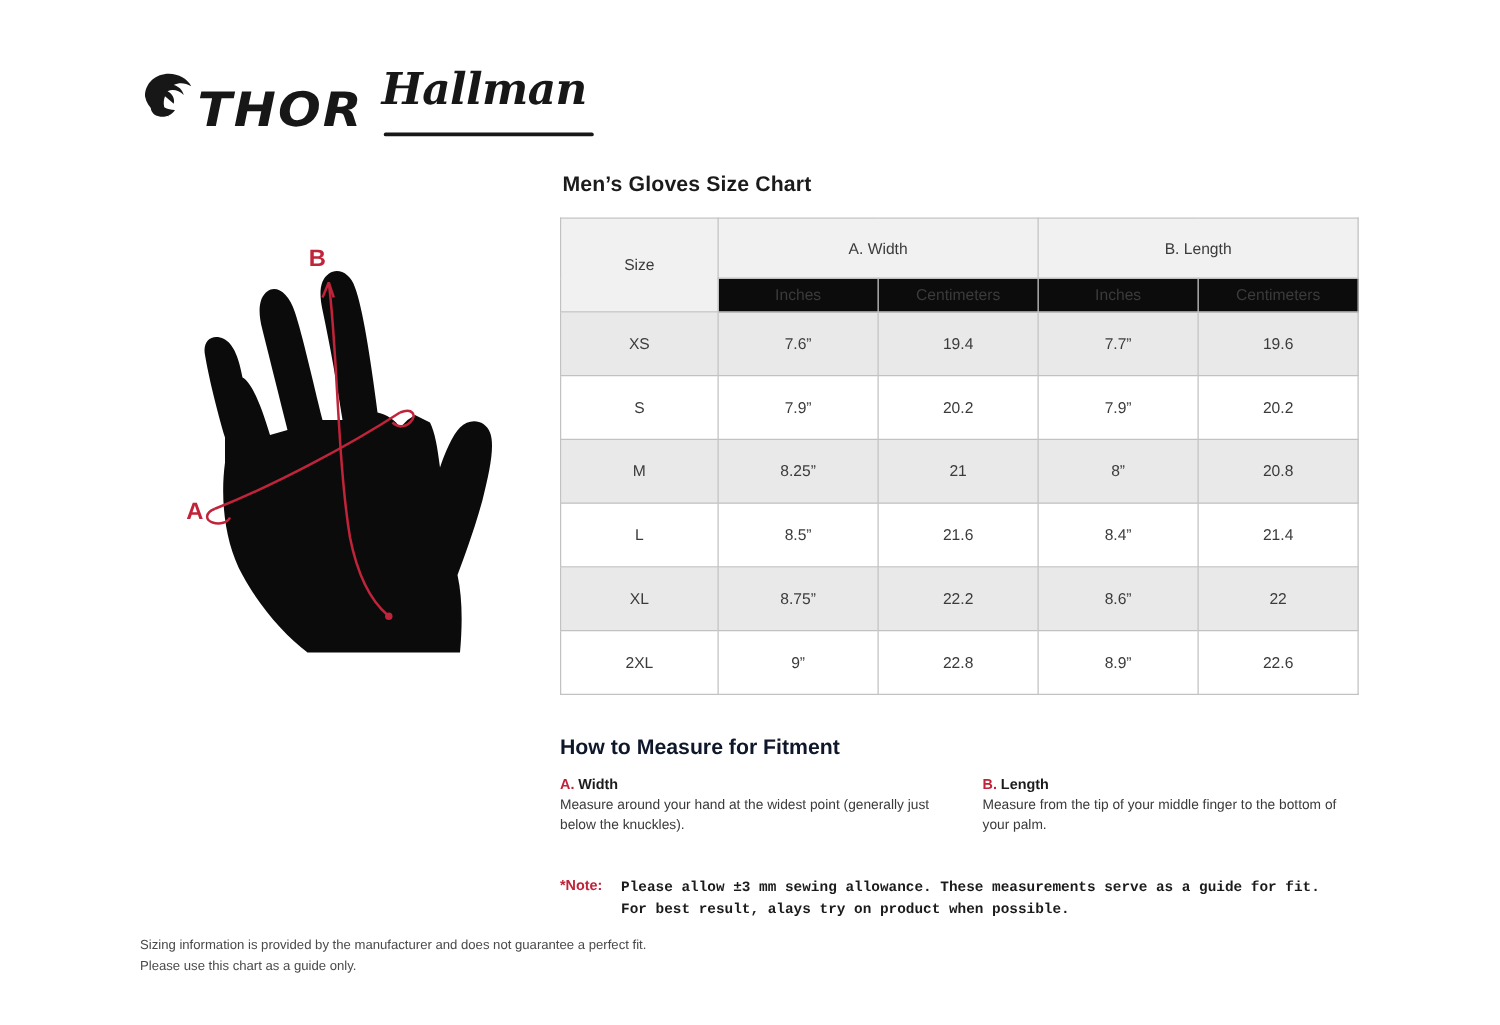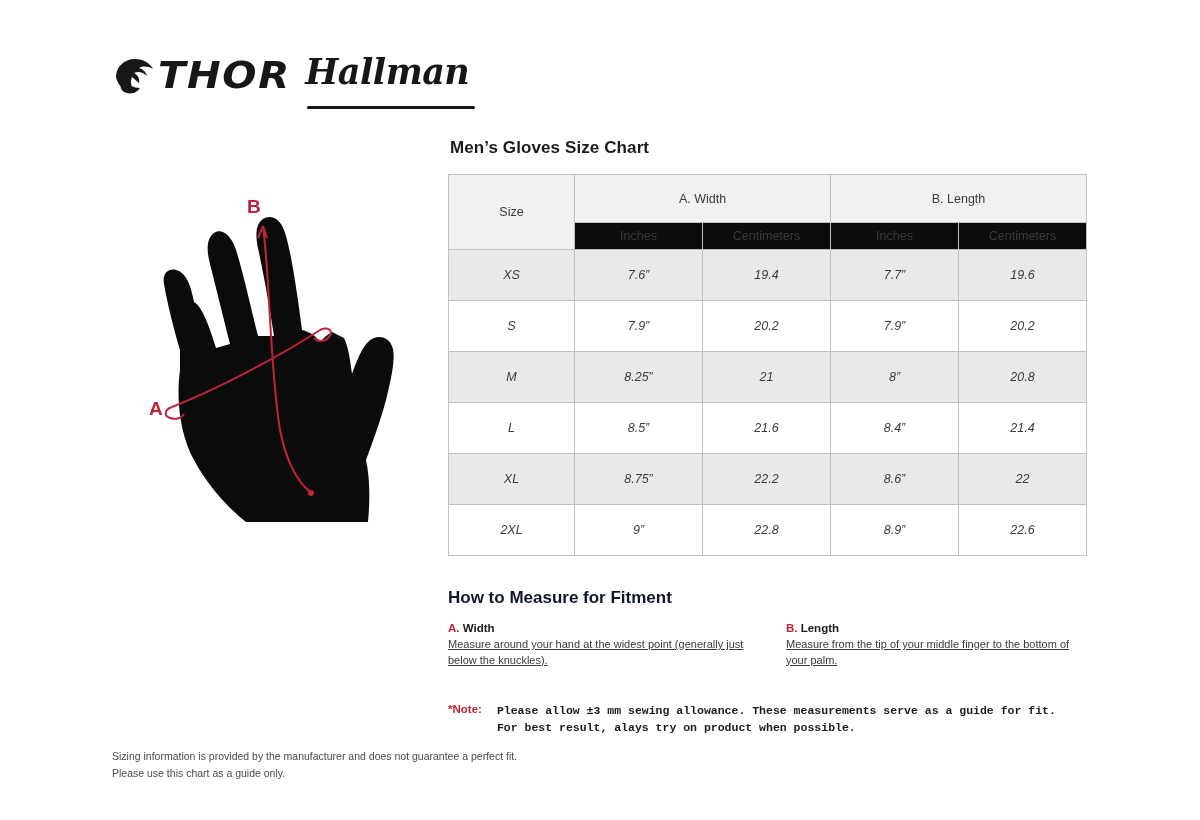--- a/index.html
+++ b/index.html
@@ -22,21 +22,21 @@
     left: 110px;
     top: 50px;
     width: 360px;
     height: 62px;
     display: flex;
     align-items: center;
     gap: 22px;
   }
   #thor-lockup {
     display: flex;
-    align-items: flex-start;
+    align-items: flex-end;
     gap: 2px;
   }
   #thor-wordmark {
     font-family: "DejaVu Sans", sans-serif;
     font-size: 38px;
     font-weight: 700;
     font-style: italic;
     letter-spacing: 1.5px;
     color: #171717;
     line-height: 1;
@@ -120,21 +120,21 @@
   th.unit-head {
     background: #0c0c0c;
     color: #ffffff;
     font-size: 11px;
     font-weight: 700;
     height: 22px;
     border-color: #0c0c0c;
     border-left: 1px solid #9a9a9a;
     border-right: 1px solid #9a9a9a;
   }
-  tbody tr { height: 51px; font-style: italic; }
+  tbody tr { height: 51px; }
   tbody tr.shaded td { background: #e9e9e9; }
   tbody tr.plain td { background: #ffffff; }
   td.size-cell {
     font-weight: 700;
     color: #1b1b1b;
     font-size: 13px;
   }
 
   
   #measure-section {
@@ -158,21 +158,20 @@
     font-size: 11.5px;
     font-weight: 700;
     color: #1b1b1b;
     margin-bottom: 3px;
   }
   .measure-head .letter { color: #c0243a; }
   .measure-body {
     font-size: 11px;
     line-height: 1.42;
     color: #3a3a3a;
-    text-decoration: underline;
   }
 
   #note-block {
     position: absolute;
     left: 448px;
     top: 703px;
     width: 630px;
     display: flex;
     gap: 15px;
     align-items: flex-start;

